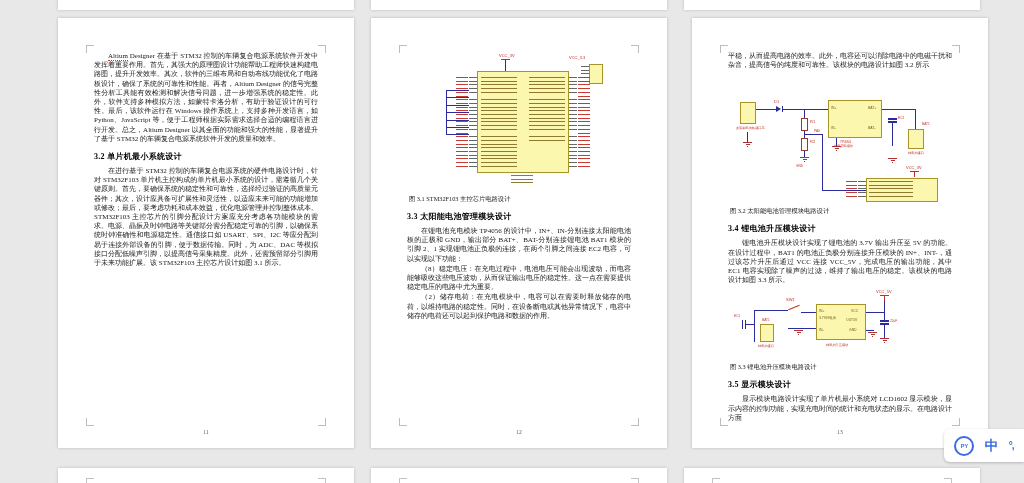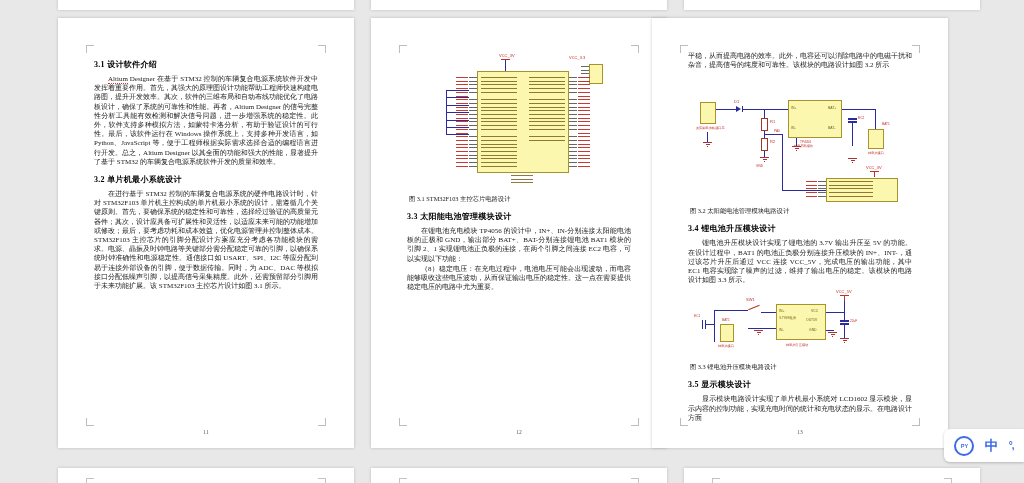--- a/index.html
+++ b/index.html
@@ -68,21 +68,20 @@
   <div class="strip top" style="left:58px"></div>
   <div class="strip top" style="left:371px"></div>
   <div class="strip top" style="left:684px"></div>
 
   <section class="page" style="left:58px">
     <div class="cm cm-tl"></div>
     <div class="cm cm-tr"></div>
     <div class="cm cm-bl"></div>
     <div class="cm cm-br"></div>
     <div class="page-inner">
-      <h2 class="doc-h">3.1 设计软件介绍</h2>
       <p class="doc-p"><span class="spell">Altium</span><span> Designer 在基于 STM32 控制的车辆复合电源系统软件开发中发挥着重要作用。首先，其强大的原理图设计功能帮助工程师快速构建电路图，提升开发效率。其次，软件的三维布局和自动布线功能优化了电路板设计，确保了系统的可靠性和性能。再者，Altium Designer 的信号完整性分析工具能有效检测和解决信号问题，进一步增强系统的稳定性。此外，软件支持多种模拟方法，如蒙特卡洛分析，有助于验证设计的可行性。最后，该软件运行在 Windows 操作系统上，支持多种开发语言，如 Python、JavaScript 等，便于工程师根据实际需求选择合适的编程语言进行开发。总之，Altium Designer 以其全面的功能和强大的性能，显著提升了基于 STM32 的车辆复合电源系统软件开发的质量和效率。</span></p>
       <h2 class="doc-h">3.2 单片机最小系统设计</h2>
       <p class="doc-p">在进行基于 STM32 控制的车辆复合电源系统的硬件电路设计时，针对 STM32F103 单片机主控构成的单片机最小系统的设计，需遵循几个关键原则。首先，要确保系统的稳定性和可靠性，选择经过验证的高质量元器件；其次，设计应具备可扩展性和灵活性，以适应未来可能的功能增加或修改；最后，要考虑功耗和成本效益，优化电源管理并控制整体成本。STM32F103 主控芯片的引脚分配设计方案应充分考虑各功能模块的需求。电源、晶振及时钟电路等关键部分需分配稳定可靠的引脚，以确保系统时钟准确性和电源稳定性。通信接口如 USART、SPI、I2C 等应分配到易于连接外部设备的引脚，便于数据传输。同时，为 ADC、DAC 等模拟接口分配低噪声引脚，以提高信号采集精度。此外，还需预留部分引脚用于未来功能扩展。该 STM32F103 主控芯片设计如图 3.1 所示。</p>
     </div>
     <div class="pagenum">11</div>
   </section>
 
   <section class="page" style="left:371px">
     <div class="cm cm-tl"></div>
     <div class="cm cm-tr"></div>
@@ -105,25 +104,26 @@
         <div class="comb gray" style="left:140px;top:23px;width:8px;height:90px"></div>
         <div class="comb red" style="left:149px;top:23px;width:12px;height:90px"></div>
         <div class="comb blue" style="left:17px;top:36px;width:23px;height:52px"></div>
         <div class="w wv" style="left:17px;top:36px;height:45px"></div>
         <div class="comb khaki" style="left:82px;top:121px;width:22px;height:8px"></div>
       </div>
       <p class="fig-caption">图 3.1 STM32F103 主控芯片电路设计</p>
       <h2 class="doc-h">3.3 太阳能电池管理模块设计</h2>
       <p class="doc-p">在锂电池充电模块 TP4056 的设计中，IN+、IN-分别连接太阳能电池板的正极和 GND，输出部分 BAT+、BAT-分别连接锂电池 BAT1 模块的引脚 2、1 实现锂电池正负极的连接，在两个引脚之间连接 EC2 电容，可以实现以下功能：</p>
       <p class="doc-p">（8）稳定电压：在充电过程中，电池电压可能会出现波动，而电容能够吸收这些电压波动，从而保证输出电压的稳定性。这一点在需要提供稳定电压的电路中尤为重要。</p>
+      <p class="doc-p">（2）储存电荷：在充电模块中，电容可以在需要时释放储存的电荷，以维持电路的稳定性。同时，在设备断电或其他异常情况下，电容中储存的电荷还可以起到保护电路和数据的作用。</p>
     </div>
     <div class="pagenum">12</div>
   </section>
 
-  <section class="page" style="left:652px">
+  <section class="page" style="left:692px">
     <div class="cm cm-tl"></div>
     <div class="cm cm-tr"></div>
     <div class="cm cm-bl"></div>
     <div class="cm cm-br"></div>
     <div class="page-inner">
       <p class="doc-p noindent">平稳，从而提高电路的效率。此外，电容还可以消除电路中的电磁干扰和杂音，提高信号的纯度和可靠性。该模块的电路设计如图 3.2 所示</p>
 
       <div class="fig" style="width:208px;height:130px;margin-top:4px">
         <div class="ybox" style="left:4px;top:28px;width:16px;height:22px"></div>
         <div class="rtx" style="left:0;top:52px;font-size:3.2px">太阳能电池板接口J1</div>

